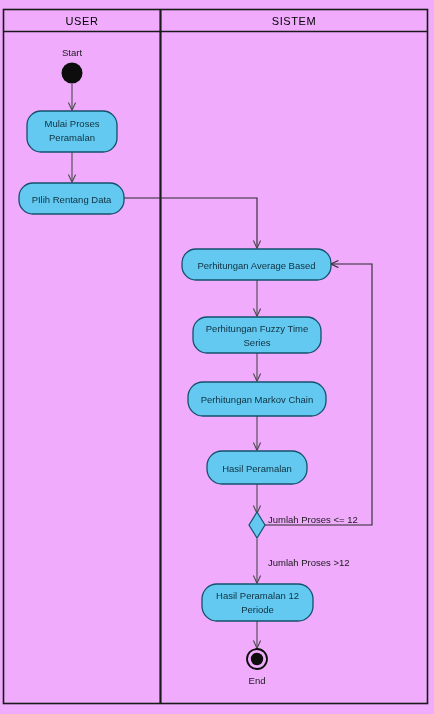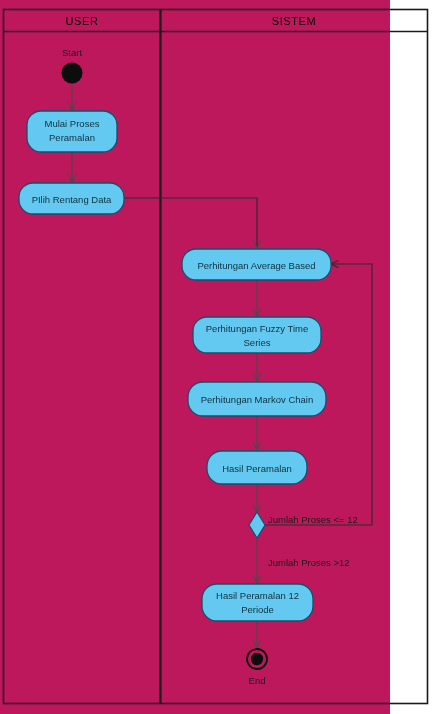--- a/index.html
+++ b/index.html
@@ -9,23 +9,23 @@
     background: #ffffff;
   }
   body {
     width: 434px;
     height: 714px;
     font-family: "Liberation Sans", sans-serif;
     overflow: hidden;
   }
   #diagram-root {
     position: relative;
-    width: 390px;
+    width: 434px;
     height: 714px;
-    background: #be185d;
+    background: #f0abfc;
     text-align: center;
   }
   svg.diagram-canvas {
     position: absolute;
     top: 0;
     left: 0;
     display: block;
   }
   .lane-header-text {
     font-family: "Liberation Sans", sans-serif;

